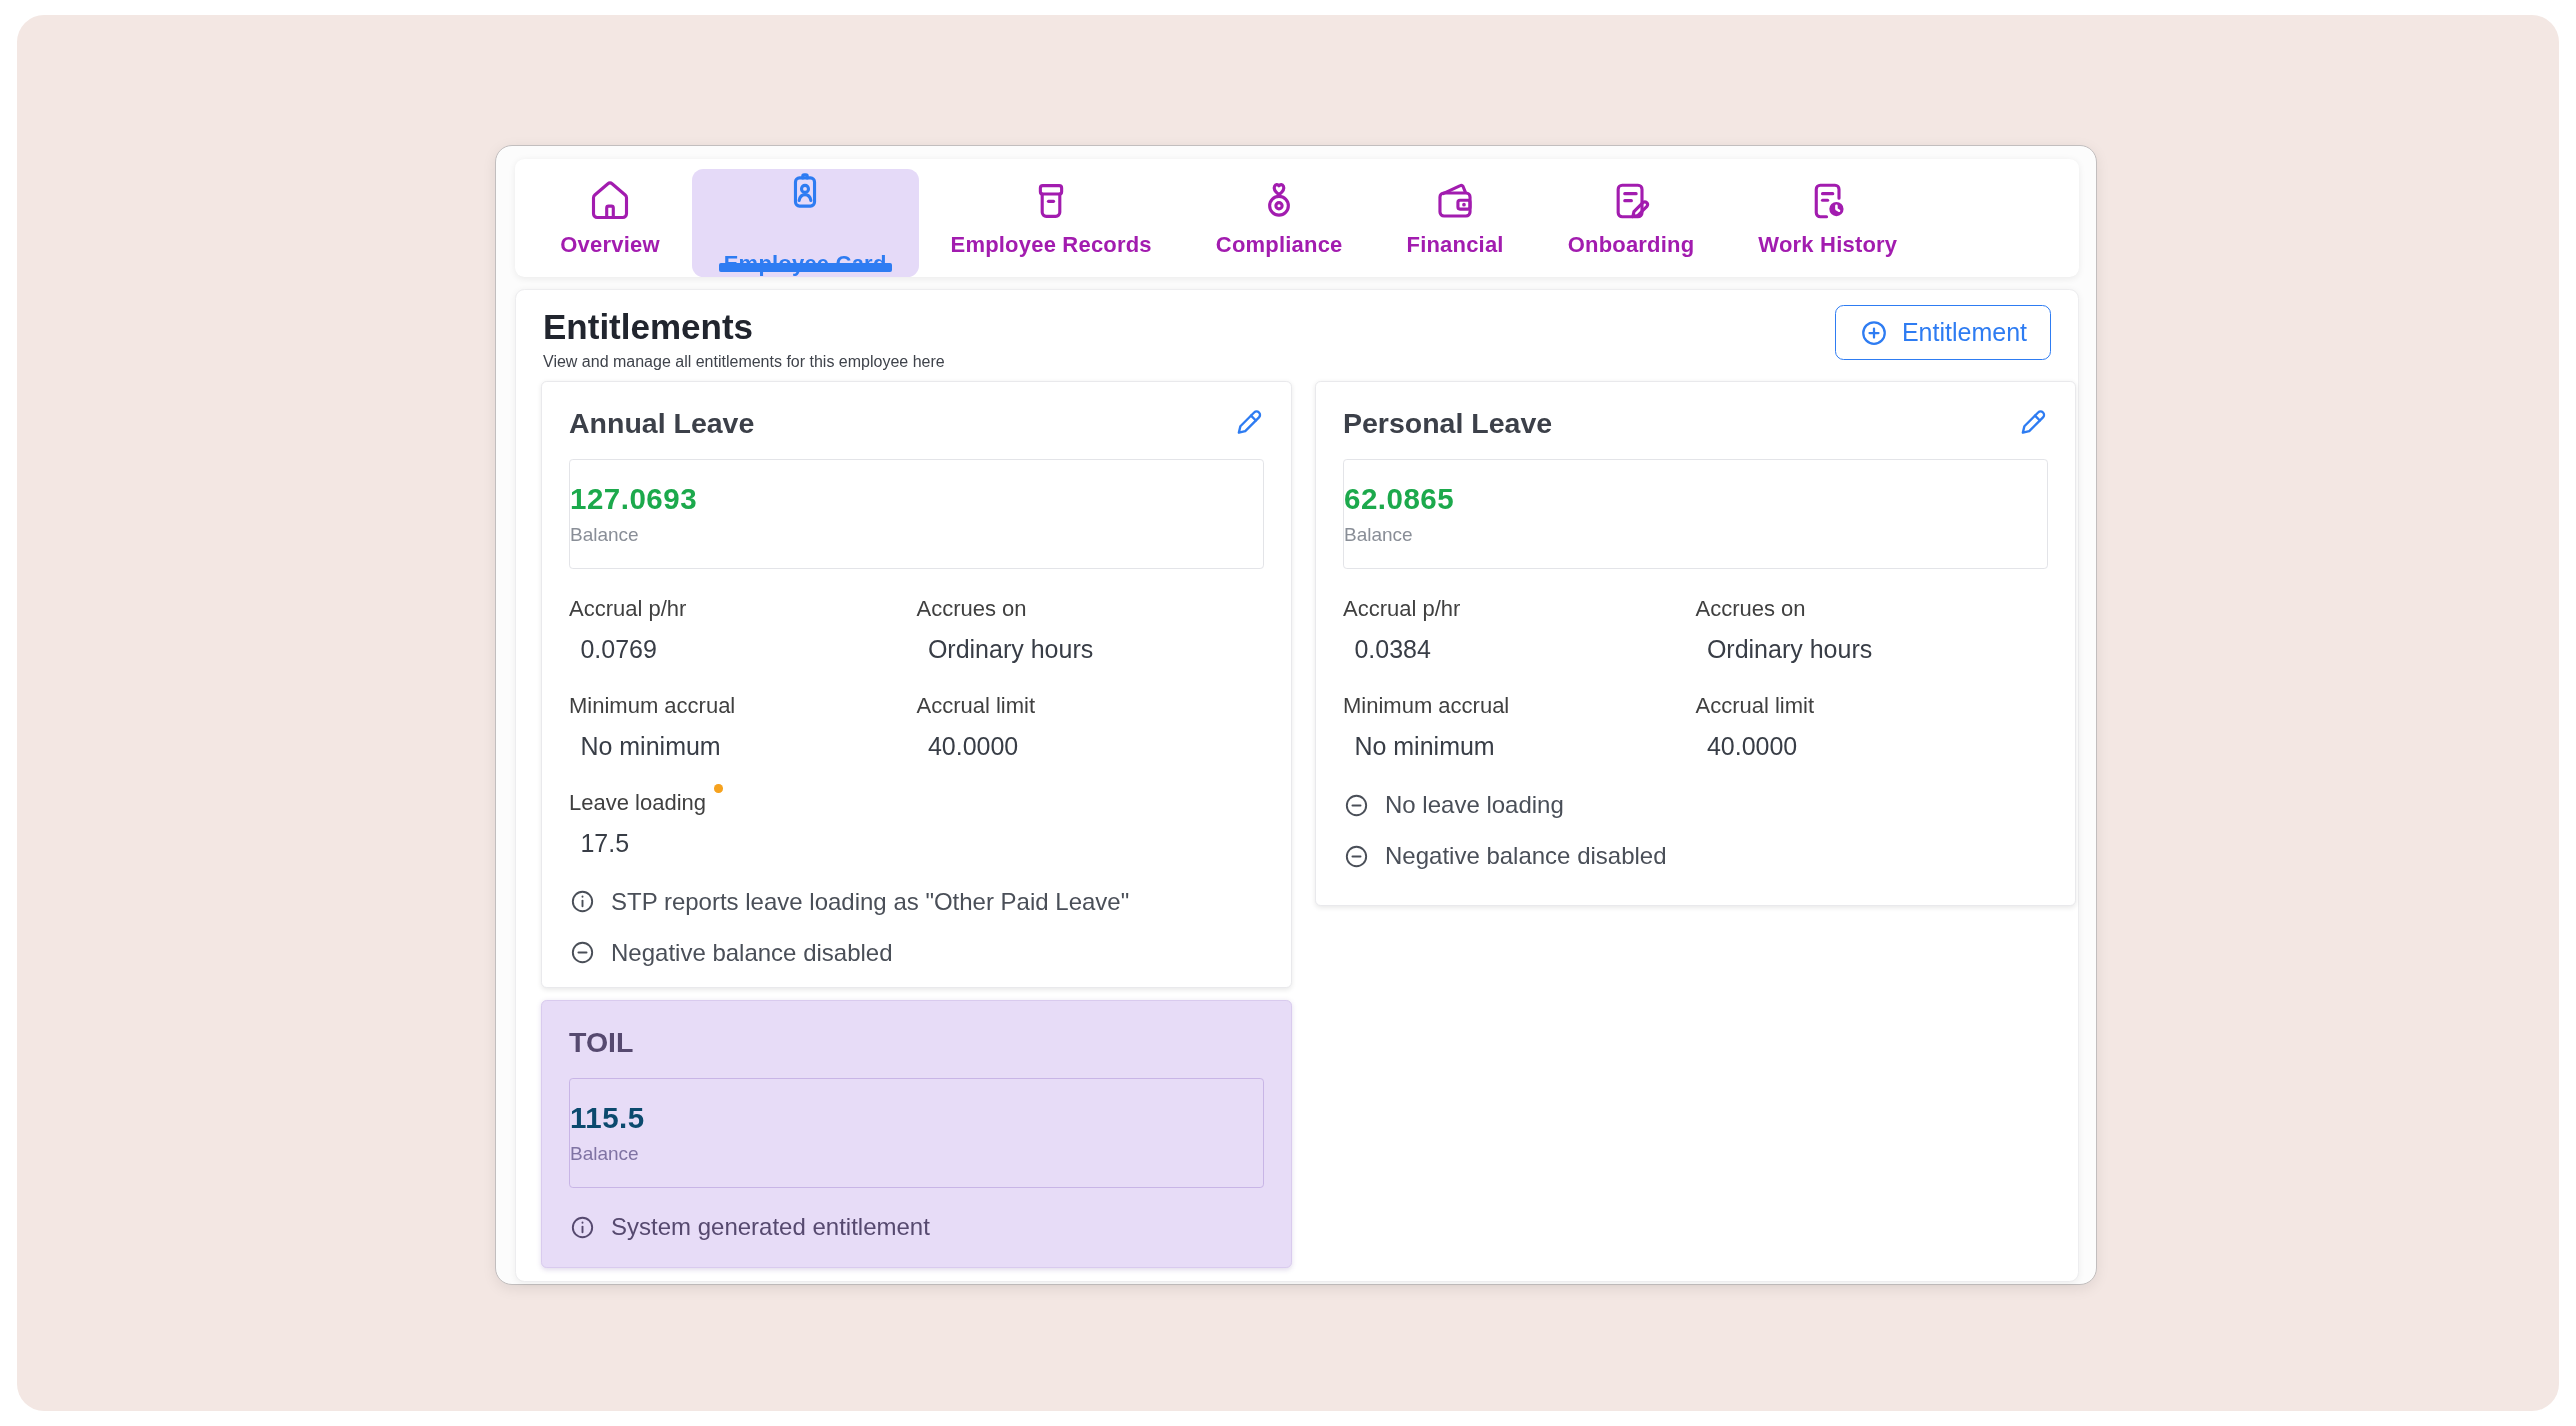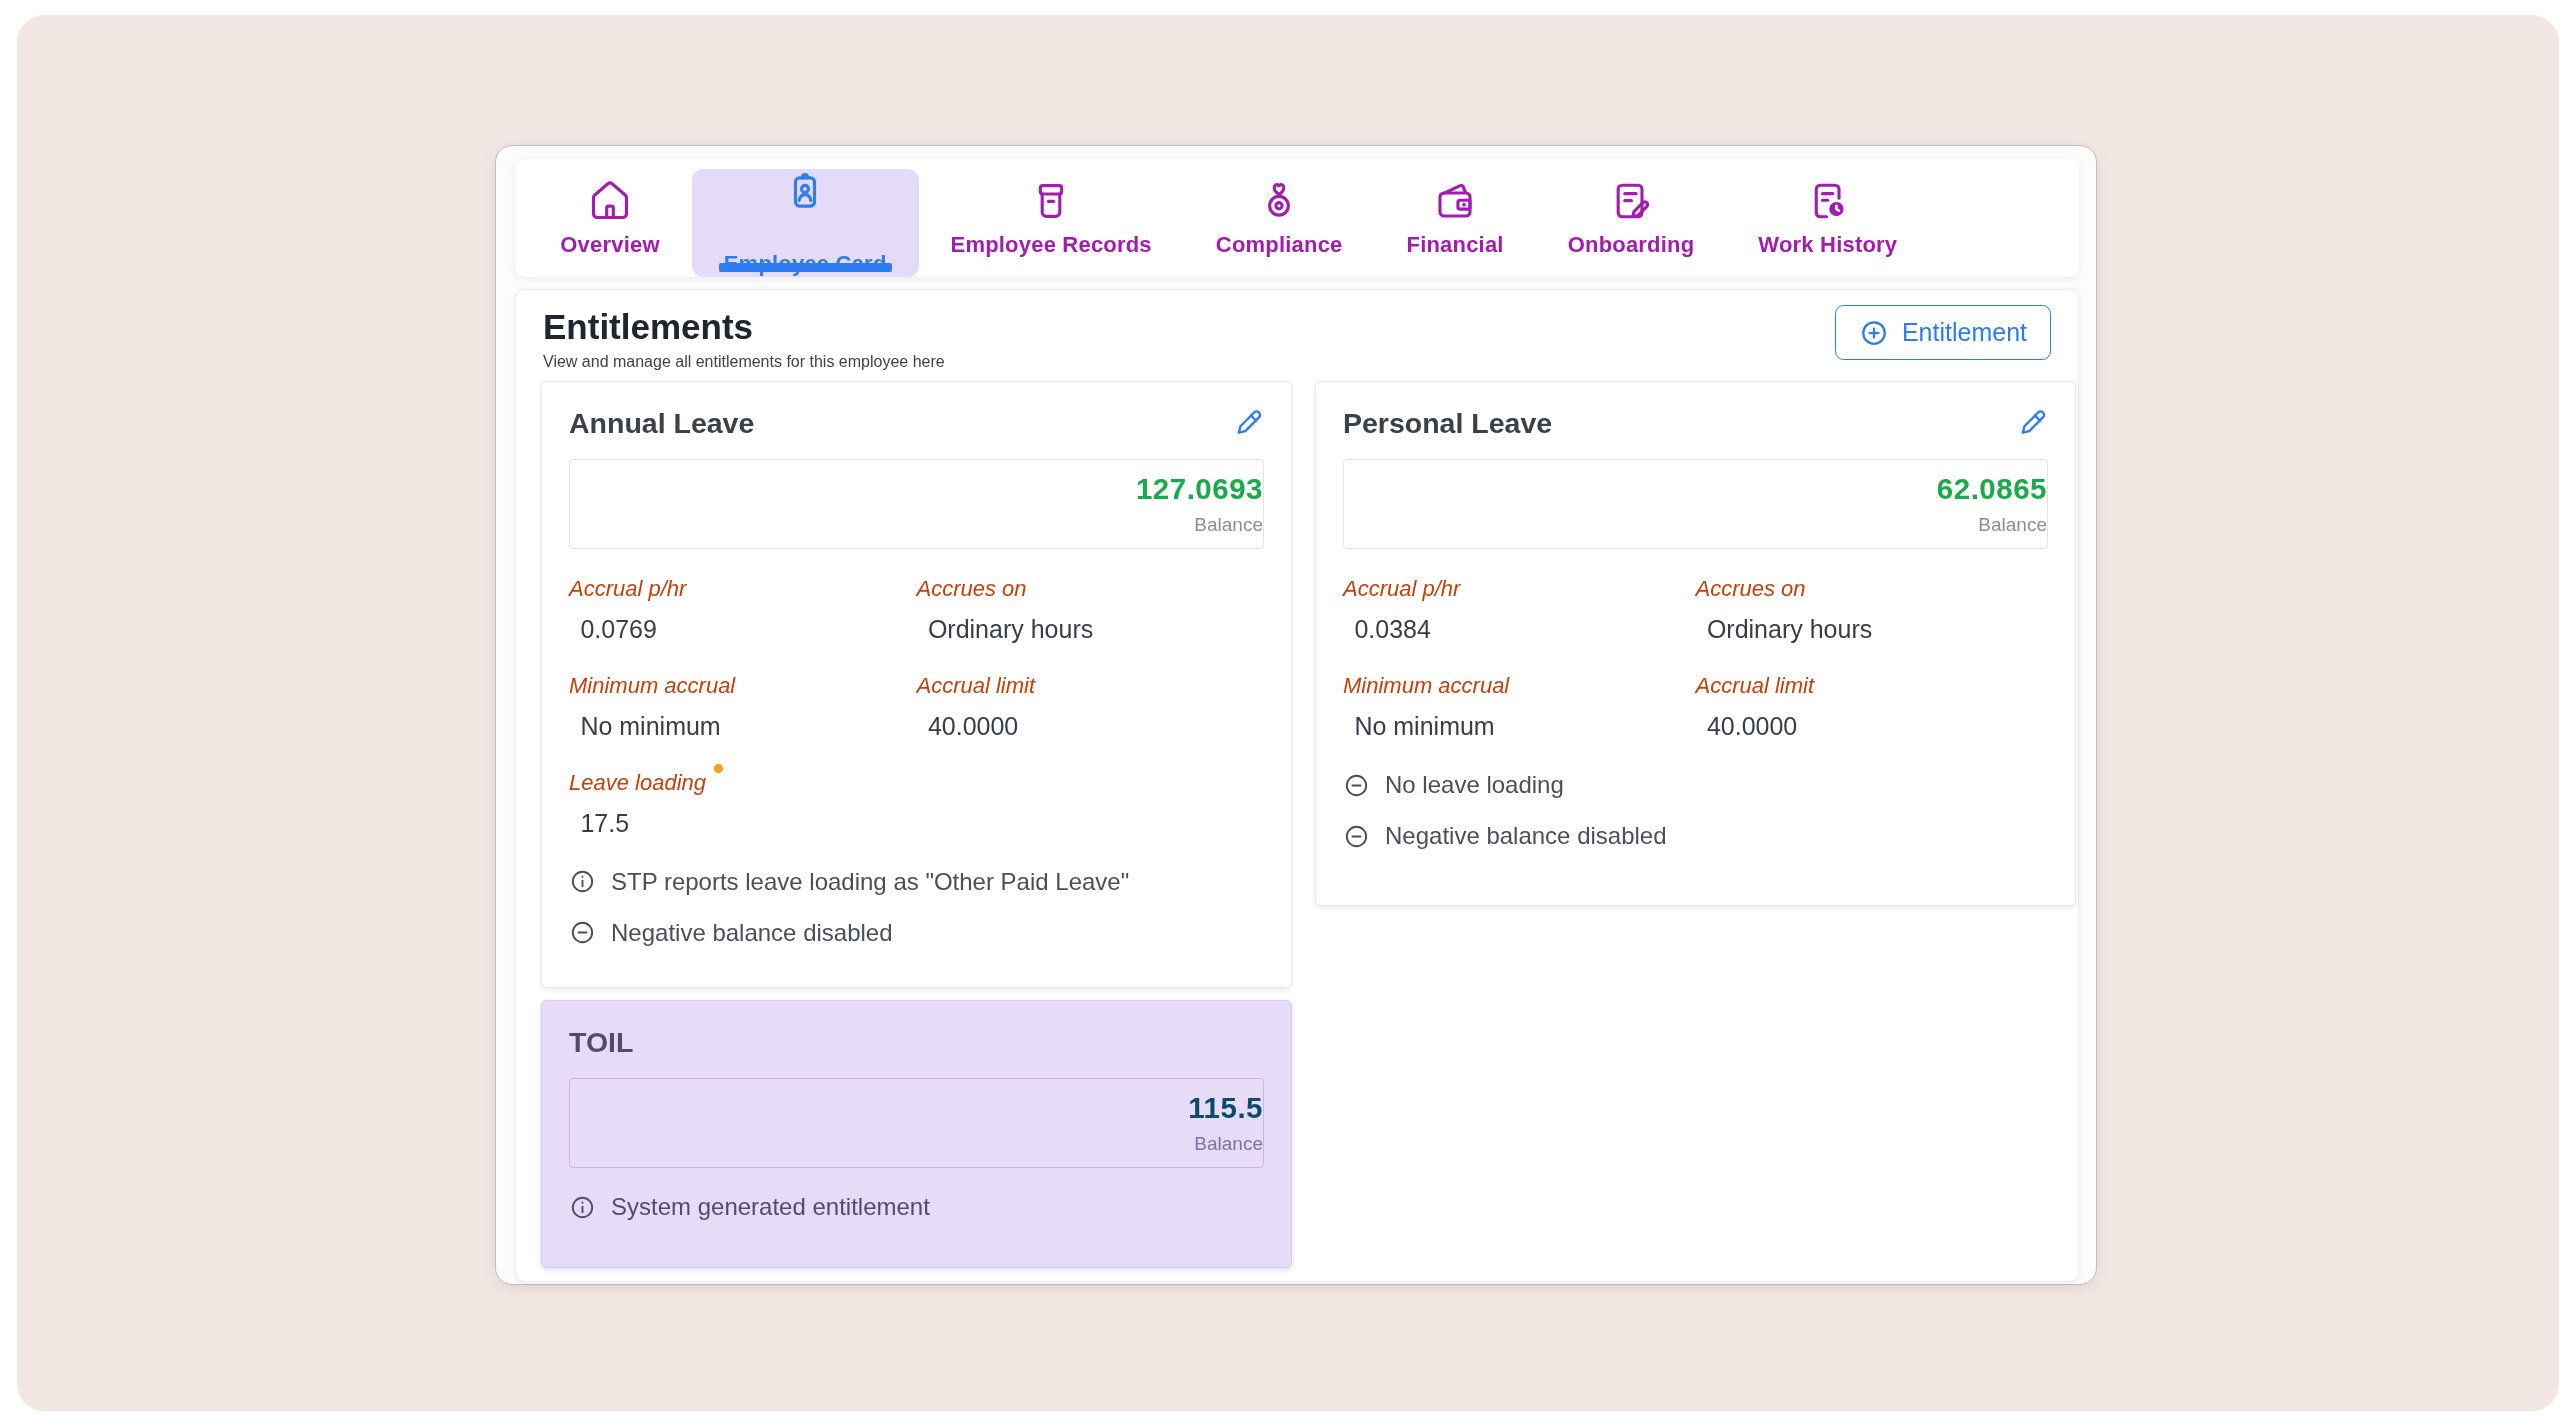--- a/index.html
+++ b/index.html
@@ -49,30 +49,30 @@
   .leave-card.personal { left:799px; top:91px;  width:761px; height:525px; }
   .leave-card.toil     { left:25px;  top:710px; width:751px; height:268px;
     background:#E7DCF7; border:1px solid #D9CBEE; box-shadow:0 1.9px 5.7px rgba(96,60,150,0.18); }
 
   .card-head { display:flex; align-items:center; justify-content:space-between; }
   .card-title { font-size:28.5px; font-weight:700; color:#3C4049; }
   .leave-card.toil .card-title { color:#56496F; }
   .edit-btn { width:32px; height:32px; color:#2E7CF2; cursor:pointer; background:none; border:none; padding:0; }
   .edit-btn svg { width:30px; height:30px; }
 
-  .balance-box { margin-top:19px; height:90px; border:1px solid #E3E4E8; border-radius:3.8px;
-    display:flex; flex-direction:column; align-items:flex-end; justify-content:center; gap:8.6px; }
+  .balance-box { margin-top:19px; height:110px; border:1px solid #E3E4E8; border-radius:3.8px;
+    display:flex; flex-direction:column; align-items:flex-start; justify-content:center; gap:8.6px; }
   .balance-num { font-size:29.5px; font-weight:700; color:#1CA94C; letter-spacing:0.5px; }
   .balance-lbl { font-size:19px; color:#898E97; }
   .leave-card.toil .balance-box { border:1px solid #C8B5E6; background:transparent; }
   .leave-card.toil .balance-num { color:#0c4a6e; }
   .leave-card.toil .balance-lbl { color:#7F73A3; }
 
   .fields { margin-top:27px; display:grid; grid-template-columns:1fr 1fr; row-gap:28.5px; }
-  .f-label { font-size:22px; color:#c2410c; position:relative; display:inline-block;font-style:italic; }
+  .f-label { font-size:22px; color:#404040; position:relative; display:inline-block; }
   .f-value { margin-top:13.3px; padding-left:11.4px; font-size:25px; color:#383D46; }
   .marker-dot { position:absolute; right:-17px; top:-5.7px; width:8.6px; height:8.6px;
     border-radius:50%; background:#F6A21E; }
 
   .notes { margin-top:30px; display:flex; flex-direction:column; gap:23px; }
   .note { display:flex; align-items:center; gap:15px; color:#4A4F58; }
   .note svg { width:27px; height:27px; flex:0 0 auto; }
   .note-text { font-size:24px; }
   .leave-card.toil .note { color:#56496F; }
 </style>

